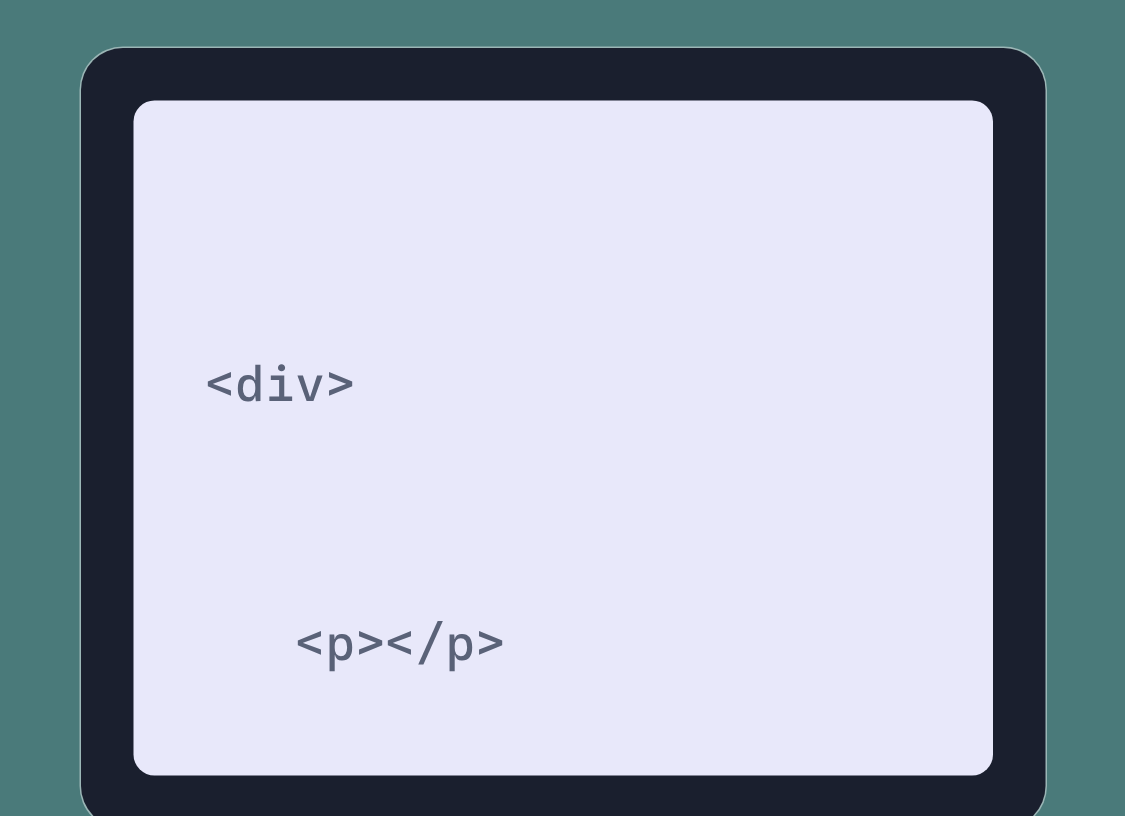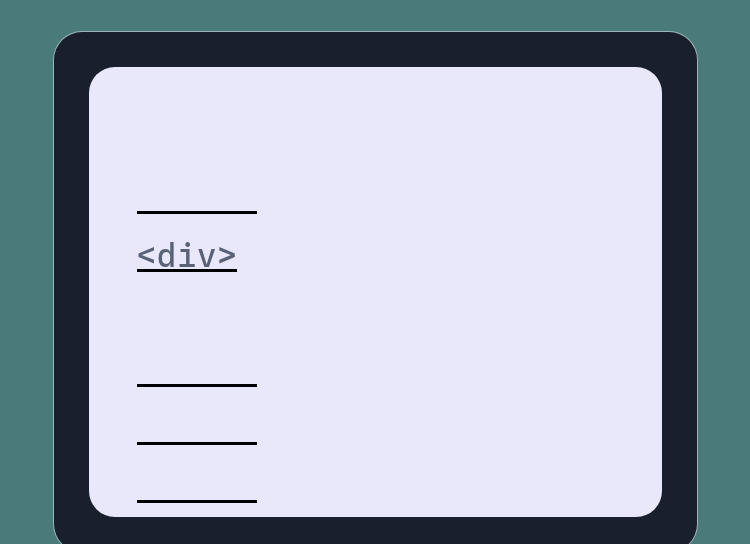--- a/index.html
+++ b/index.html
@@ -17,40 +17,40 @@
       height: 520px;
       background: #1a1f2e;
       border-radius: 28px;
       padding: 35px;
       box-shadow: 0 0 0 1px rgba(255,255,255,0.45);
     }
     .inner-panel {
       width: 100%;
       height: 100%;
       background: #e8e8fa;
-      border-radius: 26px;
+      border-radius: 14px;
       padding: 44px 40px 44px 48px;
-      text-decoration: underline;
     }
     .code-block {
       font-family: ui-monospace, "SF Mono", "Cascadia Code", Menlo, Consolas, monospace;
       font-size: 33px;
       line-height: 1.75;
       color: #5a6278;
       letter-spacing: 0.02em;
       white-space: pre;
     }
     .code-line { display: block; }
     .indent-1 { padding-left: 60px; }
   </style>
 </head>
 <body>
 
 <div class="outer-frame">
   <div class="inner-panel">
     <div class="code-block">
       <span class="code-line">&lt;div&gt;</span>
+      <span class="code-line indent-1">&lt;p&gt;&lt;/p&gt;</span>
       
       
       
     </div>
   </div>
 </div>
 
 </body></html>

